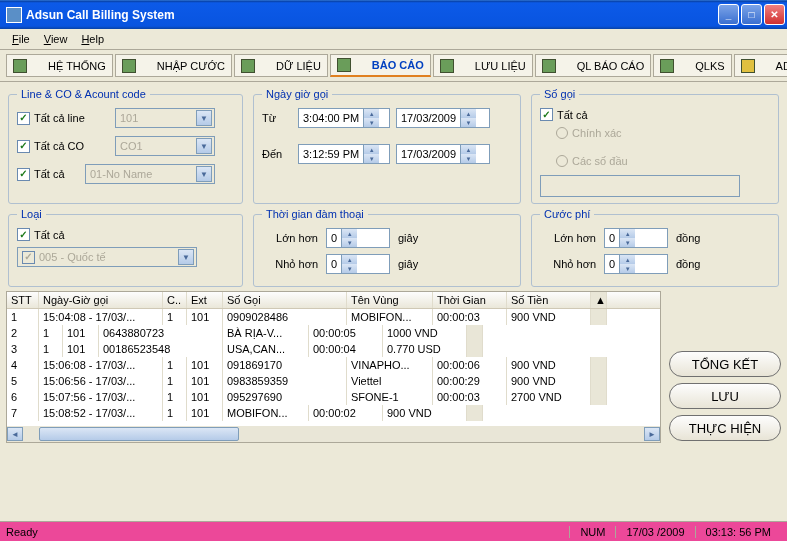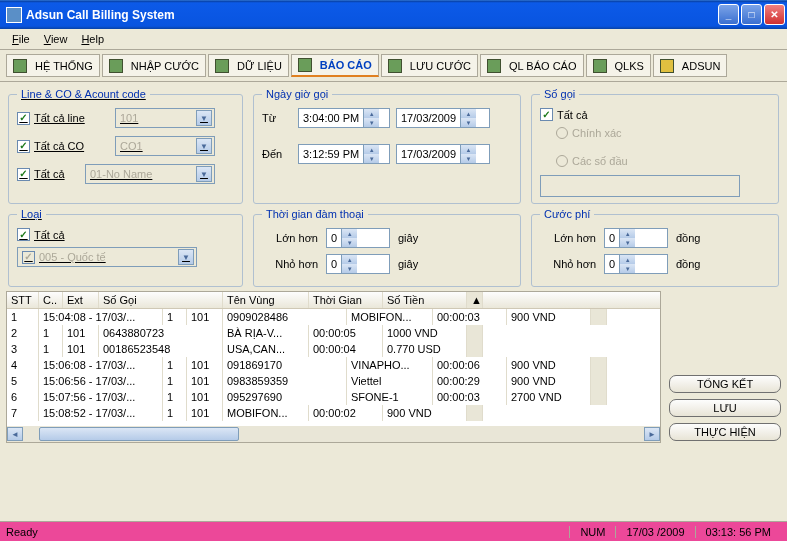--- a/index.html
+++ b/index.html
@@ -8,29 +8,29 @@
 .titlebar .icon { width: 16px; height: 16px; background: #5a8fc7; margin-right: 4px; border: 1px solid #fff; }
 .titlebar .title { flex: 1; font-weight: bold; font-size: 12px; }
 .winbtns { display: flex; gap: 2px; }
 .winbtn { width: 21px; height: 21px; border: 1px solid #fff; border-radius: 3px; display: flex; align-items: center; justify-content: center; font-weight: bold; color: #fff; font-size: 10px; }
 .winbtn.min, .winbtn.max { background: linear-gradient(to bottom, #7ba4e8, #3a6fd0); }
 .winbtn.close { background: linear-gradient(to bottom, #f08080, #d03030); }
 .menubar { background: #ece9d8; padding: 2px 6px; border-bottom: 1px solid #aca899; display: flex; gap: 2px; }
 .menubar span { padding: 2px 6px; }
 .menubar u { text-decoration: underline; }
 .toolbar { background: #ece9d8; padding: 4px 6px; display: flex; gap: 2px; border-bottom: 1px solid #aca899; flex-wrap: nowrap; }
-.toolbtn { border: 1px solid #aca899; background: #f5f3e9; padding: 3px 6px; display: flex; align-items: center; gap: 8px; cursor: pointer; white-space: nowrap; }
+.toolbtn { border: 1px solid #aca899; background: #f5f3e9; padding: 3px 6px; display: flex; align-items: center; gap: 21px; cursor: pointer; white-space: nowrap; }
 .toolbtn .ticon { width: 14px; height: 14px; background: #6a9d5a; border: 1px solid #405030; }
 .toolbtn.active { border-bottom: 2px solid #e08020; color: #0040c0; }
 .toolbtn.active .label { color: #0040c0; font-weight: bold; }
 .content { padding: 6px; display: flex; flex-direction: column; gap: 4px; }
 .row1, .row2 { display: flex; gap: 6px; }
 fieldset { border: 1px solid #b0c0d0; border-radius: 3px; padding: 8px 8px 6px 8px; background: #ece9d8; }
 legend { color: #0030b0; padding: 0 4px; }
-.group1 { width: 235px; text-decoration: underline; }
+.group1 { width: 235px; }
 .group2 { width: 268px; }
 .group3 { flex: 1; }
 .chk { display: flex; align-items: center; gap: 4px; margin-bottom: 6px; }
 .chkbox { width: 13px; height: 13px; border: 1px solid #6a8ab0; background: #fff; display: flex; align-items: center; justify-content: center; color: #1a7818; font-weight: bold; font-size: 10px; line-height: 1; }
 .chkbox.disabled { background: #ece9d8; color: #aca899; }
 .combo { border: 1px solid #7f9db9; background: #fff; height: 20px; display: flex; align-items: center; padding: 0 2px 0 4px; color: #aca899; width: 100px; }
 .combo.disabled { background: #ece9d8; }
 .combo .arrow { margin-left: auto; width: 16px; height: 16px; background: linear-gradient(#dbe6f5,#b5cbe8); border: 1px solid #7f9db9; display: flex; align-items: center; justify-content: center; font-size: 8px; color: #4a6a9a; }
 .lineco-row { display: flex; align-items: center; gap: 8px; margin-bottom: 8px; }
 .lineco-row .chk { margin-bottom: 0; width: 90px; }
@@ -53,21 +53,21 @@
 .thead div, .trow div { padding: 2px 4px; border-right: 1px solid #e0dccc; overflow: hidden; white-space: nowrap; }
 .tbody { flex: 1; overflow: hidden; }
 .trow { display: flex; }
 .c0 { width: 32px; } .c1 { width: 124px; } .c2 { width: 24px; } .c3 { width: 36px; } .c4 { width: 124px; } .c5 { width: 86px; } .c6 { width: 74px; } .c7 { width: 84px; } .c8 { width: 16px; background: #e9e6d7; }
 .hscroll { height: 16px; background: #e9e6d7; display: flex; align-items: center; }
 .hscroll .thumb { width: 200px; height: 14px; background: linear-gradient(#dbe6f5,#b5cbe8); border: 1px solid #7f9db9; border-radius: 2px; margin-left: 16px; }
 .hscroll .sbtn { width: 16px; height: 14px; background: linear-gradient(#dbe6f5,#b5cbe8); border: 1px solid #7f9db9; font-size: 8px; display:flex;align-items:center;justify-content:center;color:#4a6a9a; }
 .bottom-area { display: flex; gap: 8px; }
 .table-col { flex: 1; }
 .btn-col { width: 112px; display: flex; flex-direction: column; gap: 6px; justify-content: flex-end; padding-bottom: 2px; }
-.bigbtn { border: 1px solid #707070; background: linear-gradient(#fdfdfd,#e8e4d6); height: 18px; display: flex; align-items: center; justify-content: center; font-size: 11px; border-radius: 7px; cursor: pointer; }
+.bigbtn { border: 1px solid #707070; background: linear-gradient(#fdfdfd,#e8e4d6); height: 26px; display: flex; align-items: center; justify-content: center; font-size: 13px; border-radius: 13px; cursor: pointer; }
 .statusbar { position: absolute; bottom: 0; left: 0; right: 0; height: 20px; background: #ec4899; border-top: 1px solid #aca899; display: flex; align-items: center; padding: 0 6px; font-size: 11px; }
 .statusbar .sp { flex: 1; }
 .statusbar .cell { border-left: 1px solid #aca899; padding: 0 10px; }
 </style>
 </head>
 <body>
 
 <div class="titlebar">
   <div class="icon"></div>
   <div class="title">Adsun Call Billing System</div>
@@ -96,21 +96,21 @@
   <div class="toolbtn">
       <div class="ticon"></div>
       <span class="label">DỮ LIỆU</span>
     </div>
   <div class="toolbtn active">
       <div class="ticon"></div>
       <span class="label">BÁO CÁO</span>
     </div>
   <div class="toolbtn">
       <div class="ticon"></div>
-      <span class="label">LƯU CƯỚC</span>
+      <span class="label">LƯU LIỆU</span>
     </div>
   <div class="toolbtn">
       <div class="ticon"></div>
       <span class="label">QL BÁO CÁO</span>
     </div>
   <div class="toolbtn">
       <div class="ticon"></div>
       <span class="label">QLKS</span>
     </div>
   <div class="toolbtn">
@@ -278,20 +278,21 @@
           <span class="unit">đồng</span>
         </div>
     </fieldset>
   </div>
 
   <div class="bottom-area">
     <div class="table-col">
       <div class="tablewrap">
         <div class="thead">
           <div class="c0">STT</div>
+          <div class="c1">Ngày-Giờ gọi</div>
           <div class="c2">C..</div>
           <div class="c3">Ext</div>
           <div class="c4">Số Gọi</div>
           <div class="c5">Tên Vùng</div>
           <div class="c6">Thời Gian</div>
           <div class="c7">Số Tiền</div>
           <div class="c8">▲</div>
         </div>
         <div class="tbody" id="tbody">
             <div class="trow">

